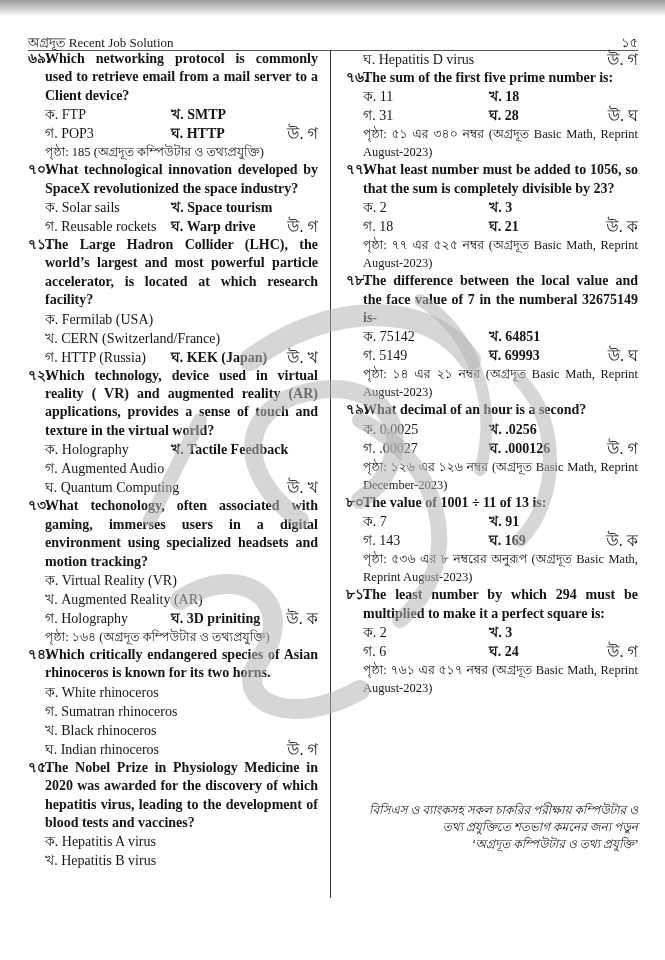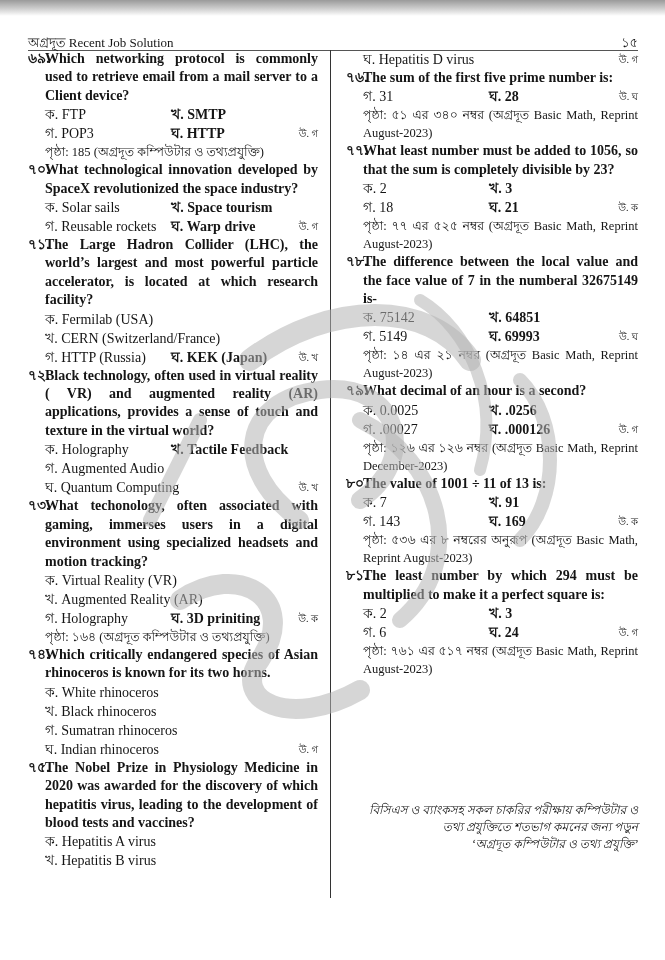--- a/index.html
+++ b/index.html
@@ -26,21 +26,21 @@
   .q { position:relative; }
   .q .qtext {
     font-weight:bold; font-size:14px; line-height:18.4px;
     text-align:justify; padding-left:17px; text-indent:-17px;
   }
   .q .qnum { display:inline-block; width:17px; text-indent:0; font-weight:bold; }
   .opts { padding-left:17px; font-size:14px; line-height:19px; }
   .row { display:flex; position:relative; }
   .row .o1 { width:126px; white-space:nowrap; }
   .row .o2 { white-space:nowrap;font-weight:bold; }
-  .row .ans { position:absolute; right:0; top:0; font-size:10px; }
+  .row .ans { position:absolute; right:0; top:0; font-size:16px; }
   .row.full .o1 { width:auto; }
   .ref { padding-left:17px; font-size:12.5px; line-height:18px; text-align:justify; }
   .promo {
     position:absolute; left:346px; top:802px; width:292px;
     text-align:right; font-style:italic; font-size:12px; line-height:17px;
   }
   .watermark { position:absolute; left:0; top:0; width:665px; height:960px; pointer-events:none; }
 </style>
 </head>
 <body>
@@ -96,21 +96,21 @@
             <span class="o1">খ. CERN (Switzerland/France)</span>
           </div>
           <div class="row">
             <span class="o1">গ. HTTP (Russia)</span>
             <span class="o2">ঘ. KEK (Japan)</span>
             <span class="ans">উ. খ</span>
           </div>
         </div>
       </div>
       <div class="q">
-        <div class="qtext"><span class="qnum">৭২.</span><span>Black technology, often used in virtual reality ( VR) and augmented reality (AR) applications, provides a sense of touch and texture in the virtual world?</span></div>
+        <div class="qtext"><span class="qnum">৭২.</span><span>Which technology, device used in virtual reality ( VR) and augmented reality (AR) applications, provides a sense of touch and texture in the virtual world?</span></div>
         <div class="opts">
           <div class="row">
             <span class="o1">ক. Holography</span>
             <span class="o2">খ. Tactile Feedback</span>
           </div>
           <div class="row full">
             <span class="o1">গ. Augmented Audio</span>
           </div>
           <div class="row full">
             <span class="o1">ঘ. Quantum Computing</span>
@@ -135,24 +135,24 @@
         </div>
         <div class="ref">পৃষ্ঠা: ১৬৪ (অগ্রদূত কম্পিউটার ও তথ্যপ্রযুক্তি)</div>
       </div>
       <div class="q">
         <div class="qtext"><span class="qnum">৭৪.</span><span>Which critically endangered species of Asian rhinoceros is known for its two horns.</span></div>
         <div class="opts">
           <div class="row full">
             <span class="o1">ক. White rhinoceros</span>
           </div>
           <div class="row full">
+            <span class="o1">গ. Sumatran rhinoceros</span>
+          </div>
+          <div class="row full">
             <span class="o1">খ. Black rhinoceros</span>
-          </div>
-          <div class="row full">
-            <span class="o1">গ. Sumatran rhinoceros</span>
           </div>
           <div class="row full">
             <span class="o1">ঘ. Indian rhinoceros</span>
             <span class="ans">উ. গ</span>
           </div>
         </div>
       </div>
       <div class="q">
         <div class="qtext"><span class="qnum">৭৫.</span><span>The Nobel Prize in Physiology Medicine in 2020 was awarded for the discovery of which hepatitis virus, leading to the development of blood tests and vaccines?</span></div>
         <div class="opts">
@@ -170,20 +170,24 @@
         <div class="opts">
           <div class="row full">
             <span class="o1">ঘ. Hepatitis D virus</span>
             <span class="ans">উ. গ</span>
           </div>
         </div>
       </div>
       <div class="q">
         <div class="qtext"><span class="qnum">৭৬.</span><span>The sum of the first five prime number is:</span></div>
         <div class="opts">
+          <div class="row">
+            <span class="o1">ক. 11</span>
+            <span class="o2">খ. 18</span>
+          </div>
           <div class="row">
             <span class="o1">গ. 31</span>
             <span class="o2">ঘ. 28</span>
             <span class="ans">উ. ঘ</span>
           </div>
         </div>
         <div class="ref">পৃষ্ঠা: ৫১ এর ৩৪০ নম্বর (অগ্রদূত Basic Math, Reprint August-2023)</div>
       </div>
       <div class="q">
         <div class="qtext"><span class="qnum">৭৭.</span><span>What least number must be added to 1056, so that the sum is completely divisible by 23?</span></div>

